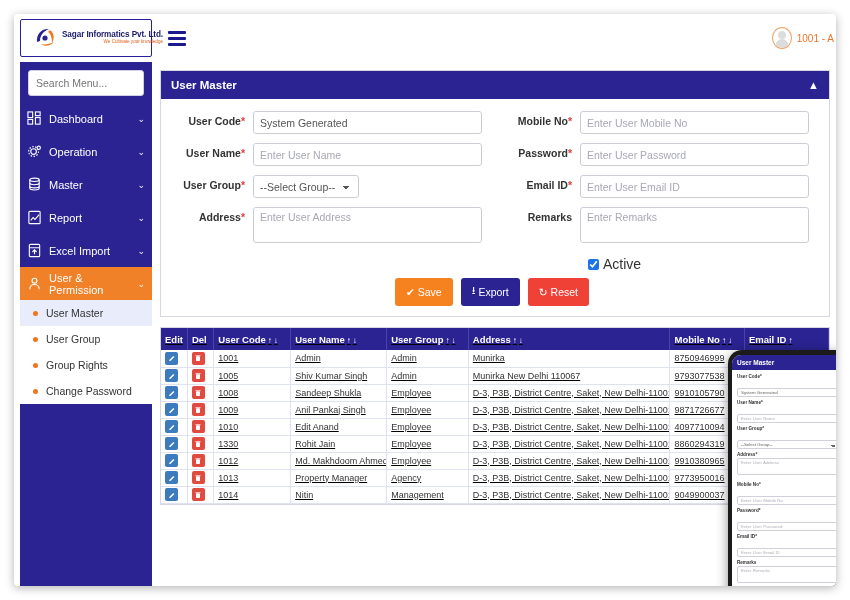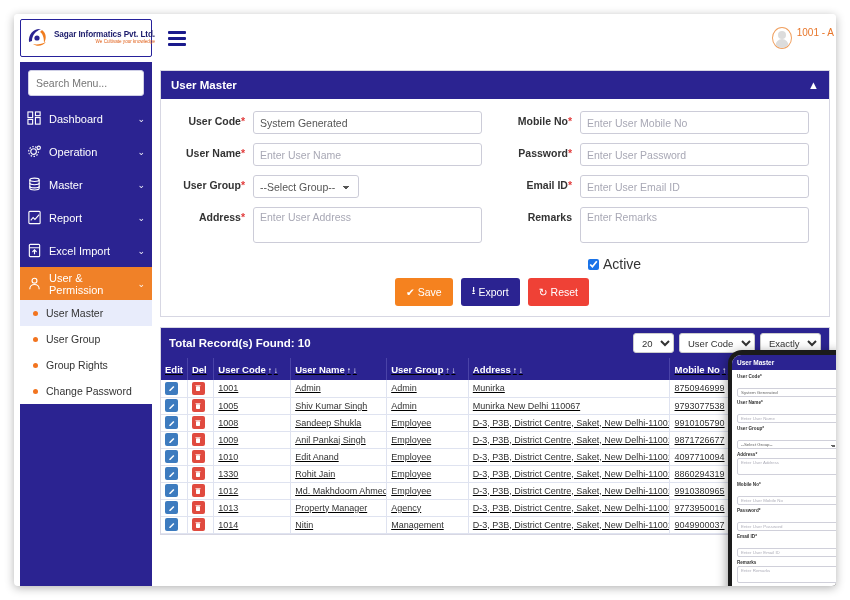--- a/index.html
+++ b/index.html
@@ -21,30 +21,30 @@
   
   .topbar {
     position: absolute; left: 0; top: 0; width: 100%; height: 48px;
     background: #ffffff;
     display: flex; align-items: center;
   }
   .logo-box {
     margin-left: 6px; width: 132px; height: 38px;
     border: 1.5px solid #26219b; border-radius: 2px;
     background: #fff;
-    display: flex; align-items: center; padding: 2px 4px;
+    display: flex; align-items: center; padding: 2px 12px;
   }
   .logo-mark { width: 26px; height: 26px; flex: none; position: relative; }
   .logo-text { margin-left: 3px; line-height: 1.05; }
   .logo-name { font-size: 8.2px; font-weight: bold; color: #1b1b6b; white-space: nowrap; letter-spacing: -0.1px;}
   .logo-tag { font-size: 4.6px; color: #e0601a; text-align: right; white-space: nowrap; }
   .hamburger { margin-left: 16px; width: 18px; display: flex; flex-direction: column; gap: 3px; cursor: pointer;}
   .hamburger span { display:block; height: 3px; background: #1a1a8c; border-radius: 1px; }
   .topbar-right {
-    margin-left: auto; display: flex; gap: 5px;
+    margin-left: auto; display: flex; align-items: center; gap: 5px;
     padding-right: 2px;
   }
   .avatar-ring {
     width: 20px; height: 22px; border: 1.8px solid #f0a060; border-radius: 50%;
     position: relative; overflow: hidden; background: #fff;
   }
   .avatar-ring::after{
     content:''; position:absolute; left:50%; top:55%; transform:translateX(-50%);
     width:13px; height:13px; border-radius:50% 50% 0 0; background:#dcdcdc;
   }
@@ -383,34 +383,20 @@
           </button>
           <button class="btn btn-reset">
             <span>↻</span>
             <span>Reset</span>
           </button>
         </div>
       </div>
     </div>
 
     <div class="rec-panel">
-      <div class="rec-head">
-        <span>Total Record(s) Found: 10</span>
-        <div class="tools">
-          <select class="minisel">
-            <option>20</option>
-          </select>
-          <select class="minisel">
-            <option>User Code</option>
-          </select>
-          <select class="minisel">
-            <option>Exactly</option>
-          </select>
-        </div>
-      </div>
 
       <div class="tbl-wrap">
         <table>
           <colgroup>
             <col style="width:22px">
               <col style="width:22px">
               <col style="width:64px">
             <col style="width:80px">
               <col style="width:68px">
               <col style="width:168px">

